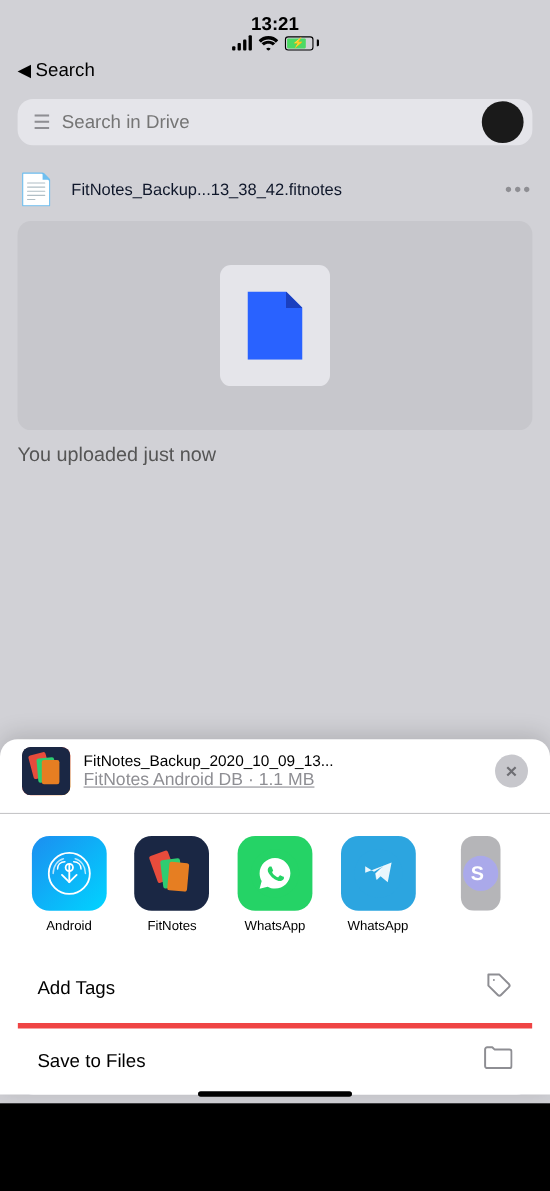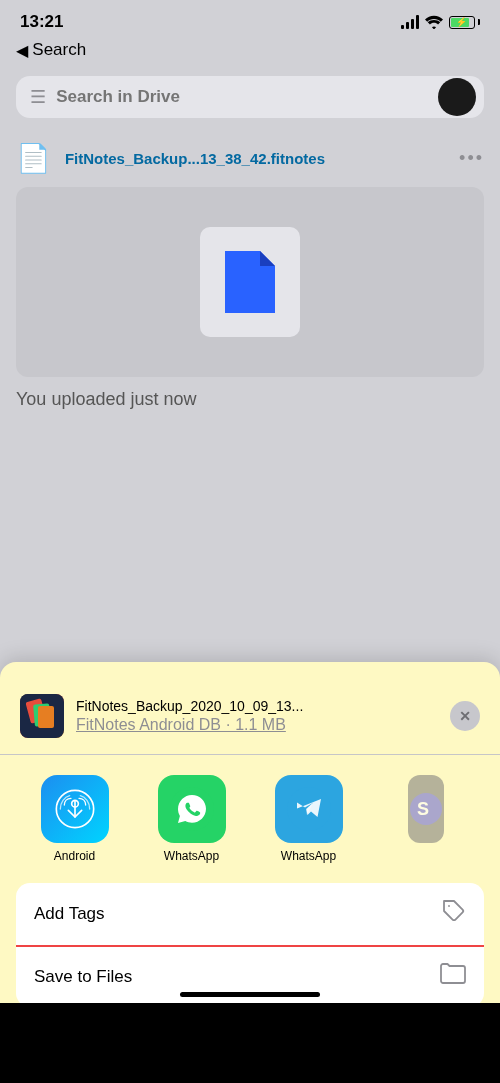--- a/index.html
+++ b/index.html
@@ -12,20 +12,21 @@
       position: relative;
     }
 
     
     .status-bar {
       display: flex;
       justify-content: space-between;
       align-items: center;
       padding: 12px 20px 6px 20px;
       background: #d1d1d6;
+      flex-direction: column;
     }
     .status-time {
       font-size: 17px;
       font-weight: 600;
       color: #000;
     }
     .status-icons {
       display: flex;
       align-items: center;
       gap: 6px;
@@ -113,21 +114,20 @@
       color: #8e8e93;
       font-size: 18px;
     }
     .search-bar input {
       flex: 1;
       border: none;
       background: transparent;
       font-size: 17px;
       color: #b91c1c;
       outline: none;
-      font-weight: bold;
     }
     .avatar-circle {
       width: 38px;
       height: 38px;
       border-radius: 50%;
       background: #1a1a1a;
       position: absolute;
       right: 8px;
       top: 50%;
       transform: translateY(-50%);
@@ -150,22 +150,22 @@
       display: flex;
       align-items: center;
       gap: 14px;
     }
     .file-doc-icon {
       font-size: 28px;
       color: #8e8e93;
     }
     .file-name {
       font-size: 15px;
-      color: #0369a1;
-      font-weight: 700;
+      color: #0f172a;
+      font-weight: 400;
     }
     .more-dots {
       font-size: 18px;
       color: #8e8e93;
       letter-spacing: 2px;
     }
 
     
     .file-preview {
       background: #c7c7cc;
@@ -189,26 +189,26 @@
     
     .upload-status {
       font-size: 18px;
       color: #555;
       padding: 0 0 10px 0;
     }
 
     
     .share-sheet {
       position: absolute;
-      bottom: 76px;
+      bottom: 88px;
       left: 0;
       right: 0;
-      background: #fef9c3;
+      background: #ffffff;
       border-radius: 16px 16px 0 0;
-      padding: 32px 0 0 0;
+      padding: 7px 0 0 0;
       box-shadow: 0 -4px 20px rgba(0,0,0,0.15);
     }
 
     
     .share-file-info {
       display: flex;
       align-items: center;
       justify-content: space-between;
       padding: 0 20px 16px 20px;
       border-bottom: 1px solid #c6c6c8;
@@ -318,21 +318,21 @@
       overflow: hidden;
     }
     .action-row {
       display: flex;
       align-items: center;
       justify-content: space-between;
       padding: 16px 18px;
       cursor: pointer;
     }
     .action-row:not(:last-child) {
-      border-bottom: 2px solid #ef4444;
+      border-bottom: 5px solid #ef4444;
     }
     .action-row-left {
       font-size: 17px;
       color: #000;
     }
     .action-row-icon {
       font-size: 22px;
       color: #8e8e93;
     }
 
@@ -453,20 +453,30 @@
           <circle cx="30" cy="22" r="5" fill="none" stroke="white" stroke-width="2.5"></circle>
           <path d="M14 24 C14 18 18 14 24 14" stroke="white" stroke-width="2" stroke-linecap="round" fill="none"></path>
           <path d="M46 24 C46 18 42 14 36 14" stroke="white" stroke-width="2" stroke-linecap="round" fill="none"></path>
           <path d="M8 30 C8 20 14 12 22 10" stroke="white" stroke-width="2" stroke-linecap="round" fill="none" opacity="0.7"></path>
           <path d="M52 30 C52 20 46 12 38 10" stroke="white" stroke-width="2" stroke-linecap="round" fill="none" opacity="0.7"></path>
         </svg>
       </div>
       <span class="app-label">Android</span>
     </div>
 
+    <div class="app-item">
+      <div class="app-icon fitnotes-icon">
+        <svg width="50" height="50" viewBox="0 0 50 50">
+          <rect x="8" y="6" width="18" height="26" rx="2" fill="#e74c3c" transform="rotate(-20 17 19)"></rect>
+          <rect x="16" y="12" width="18" height="26" rx="2" fill="#2ecc71" transform="rotate(-7 25 25)"></rect>
+          <rect x="22" y="15" width="18" height="26" rx="2" fill="#e67e22" transform="rotate(5 31 28)"></rect>
+        </svg>
+      </div>
+      <span class="app-label">FitNotes</span>
+    </div>
 
     <div class="app-item">
       <div class="app-icon whatsapp-icon">
         <svg width="44" height="44" viewBox="0 0 44 44">
           <circle cx="22" cy="22" r="22" fill="#25d366"></circle>
           <path d="M22 8C14.3 8 8 14.3 8 22c0 2.5.7 4.9 1.9 7L8 36l7.3-1.9c2 1.1 4.3 1.7 6.7 1.7 7.7 0 14-6.3 14-14S29.7 8 22 8zm7.8 19.1c-.3.9-1.8 1.7-2.5 1.8-.6.1-1.4.1-2.2-.1-.5-.2-1.2-.4-2.1-.8-3.6-1.5-6-5.2-6.2-5.4-.2-.2-1.4-1.9-1.4-3.6s.9-2.6 1.2-2.9c.3-.3.7-.4 1-.4s.5 0 .7.01c.2 0 .5-.1.8.6.3.7 1 2.4 1.1 2.6.1.2.1.4 0 .6-.2.3-.3.5-.5.7-.2.2-.4.5-.2.9.2.4.9 1.6 2 2.5 1.4 1.2 2.5 1.6 2.9 1.8.4.2.6.1.8-.1.2-.3.9-1 1.1-1.3.2-.3.5-.3.8-.2.3.1 2 .9 2.3 1.1.4.2.6.3.7.5.1.2.1 1.1-.2 2z" fill="white"></path>
         </svg>
       </div>
       <span class="app-label">WhatsApp</span>
     </div>

